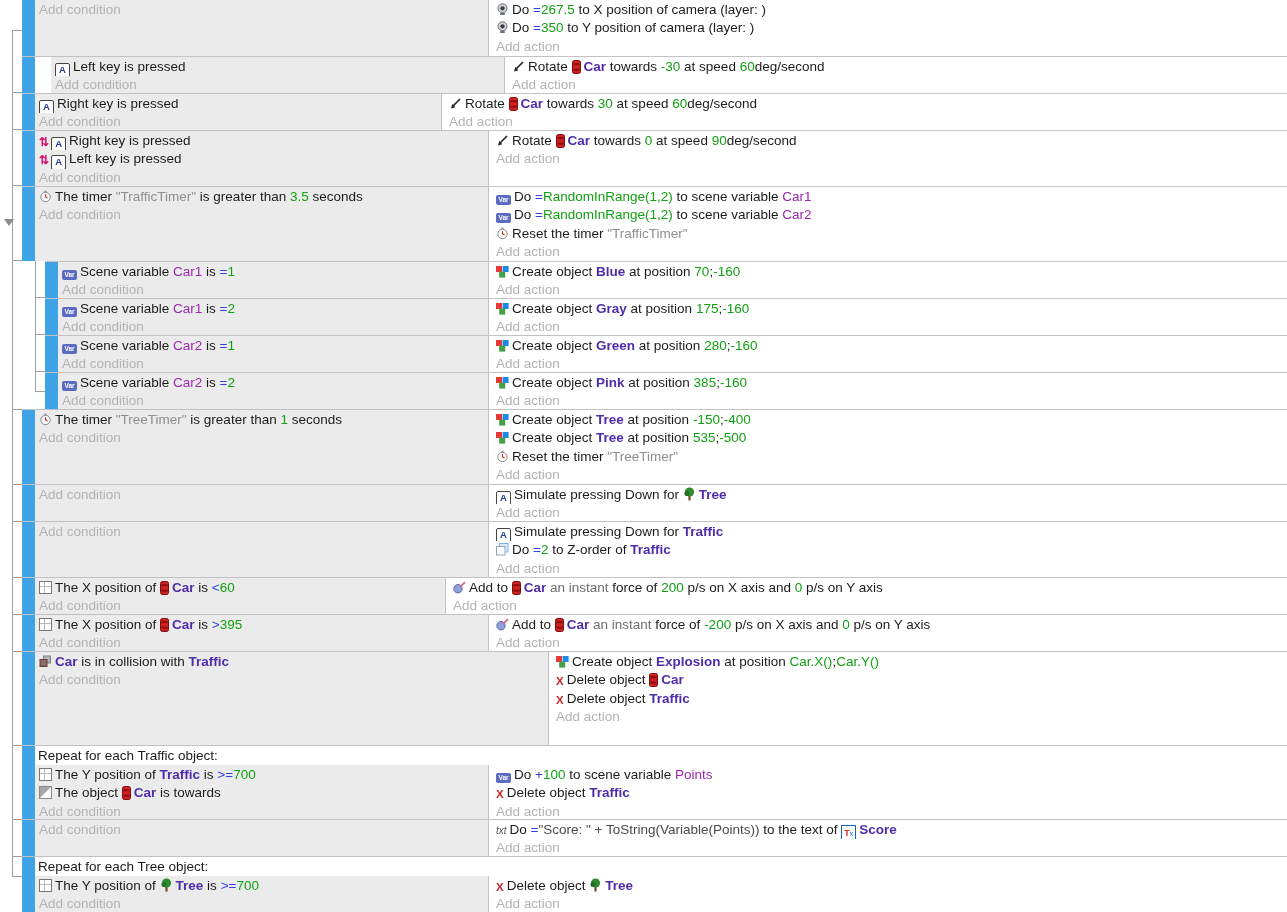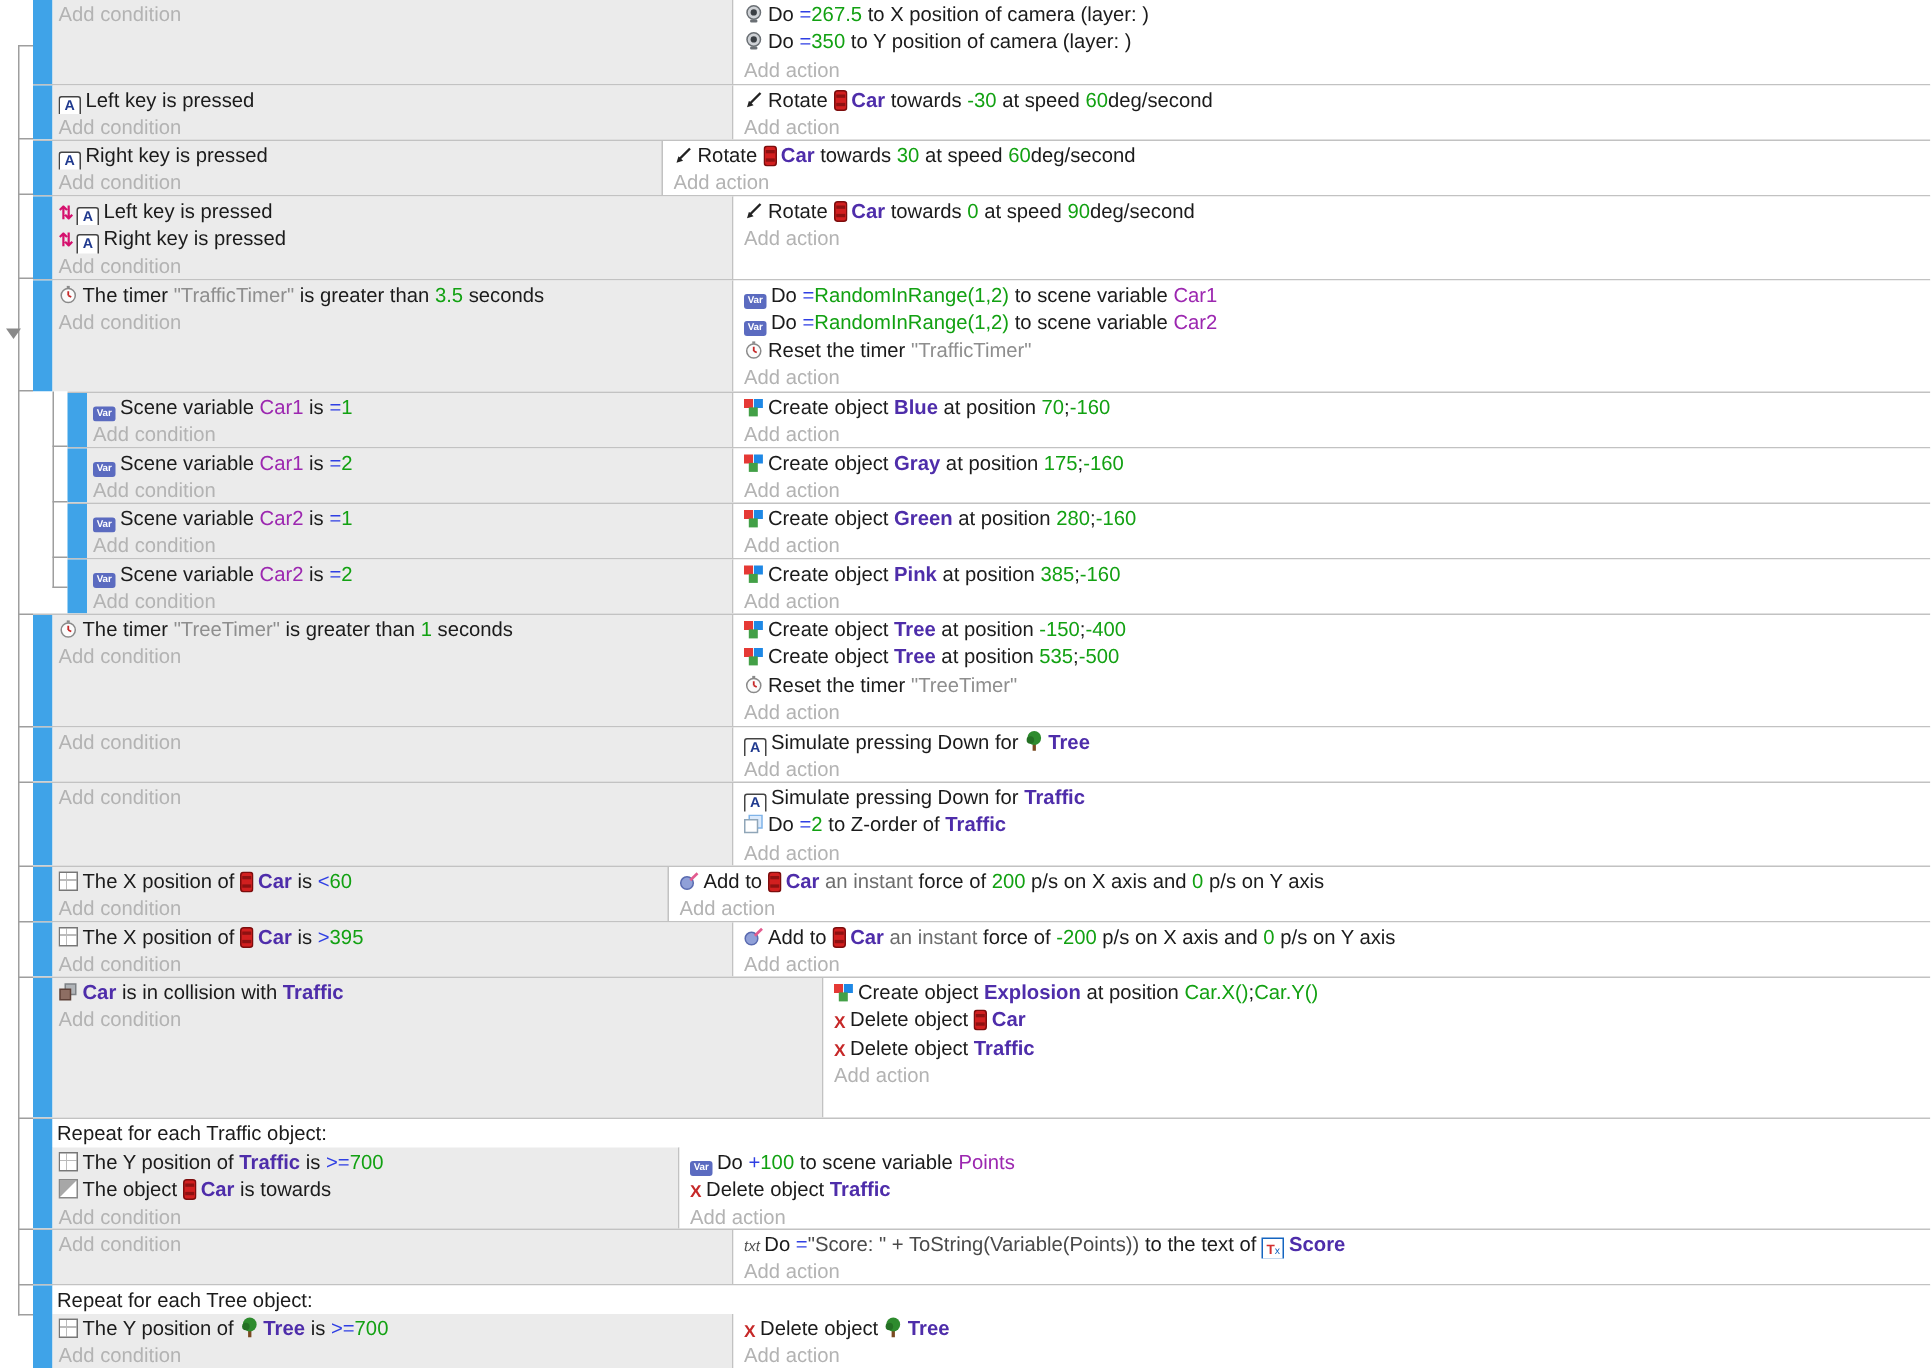--- a/index.html
+++ b/index.html
@@ -103,21 +103,21 @@
                 </svg></span><span class="t k">Do </span><span class="t op">=</span><span class="t num">350</span><span class="t k"> to Y position of camera </span><span class="t k">(layer: )</span></div>
             <div class="line"><span class="ph">Add action</span></div>
           </div>
         </div>
       </div>
     </div>
     <div class="event d0 bordered" style="height: 37px;">
       <div class="rowbox">
         <div class="bar"></div>
         <div class="content">
-          <div class="cond" style="width: 454px;">
+          <div class="cond" style="width: 454px; margin-left: 16px;">
             <div class="line"><span class="ic ic-key">A</span><span class="t k">Left key is pressed</span></div>
             <div class="line"><span class="ph">Add condition</span></div>
           </div>
           <div class="act">
             <div class="line"><span class="ic ic-rotate"><svg width="13" height="13" viewBox="0 0 13 13">
                   <path d="M11 2 L4 9" stroke="#222" stroke-width="1.6"></path>
                   <path d="M2 11.5 L6.4 10.2 L3.3 7.1 Z" fill="#222"></path>
                 </svg></span><span class="t k">Rotate </span><span class="ic ic-car"><svg width="9" height="14" viewBox="0 0 9 14">
                   <rect x="0.5" y="0.5" width="8" height="13" rx="2" fill="#d21f1f" stroke="#7c0d0d"></rect>
                   <rect x="1.5" y="3" width="6" height="2.2" fill="#8e1111"></rect>
@@ -148,22 +148,22 @@
             <div class="line"><span class="ph">Add action</span></div>
           </div>
         </div>
       </div>
     </div>
     <div class="event d0 bordered" style="height: 56px;">
       <div class="rowbox">
         <div class="bar"></div>
         <div class="content">
           <div class="cond" style="width: 454px;">
+            <div class="line"><span class="ic ic-invert">⇅</span><span class="ic ic-key">A</span><span class="t k">Right key is pressed</span></div>
             <div class="line"><span class="ic ic-invert">⇅</span><span class="ic ic-key">A</span><span class="t k">Left key is pressed</span></div>
-            <div class="line"><span class="ic ic-invert">⇅</span><span class="ic ic-key">A</span><span class="t k">Right key is pressed</span></div>
             <div class="line"><span class="ph">Add condition</span></div>
           </div>
           <div class="act">
             <div class="line"><span class="ic ic-rotate"><svg width="13" height="13" viewBox="0 0 13 13">
                   <path d="M11 2 L4 9" stroke="#222" stroke-width="1.6"></path>
                   <path d="M2 11.5 L6.4 10.2 L3.3 7.1 Z" fill="#222"></path>
                 </svg></span><span class="t k">Rotate </span><span class="ic ic-car"><svg width="9" height="14" viewBox="0 0 9 14">
                   <rect x="0.5" y="0.5" width="8" height="13" rx="2" fill="#d21f1f" stroke="#7c0d0d"></rect>
                   <rect x="1.5" y="3" width="6" height="2.2" fill="#8e1111"></rect>
                   <rect x="1.5" y="8.6" width="6" height="2.2" fill="#8e1111"></rect>
@@ -426,21 +426,21 @@
           </div>
         </div>
       </div>
     </div>
     <div class="event d0 rep bordered" style="height: 74px;">
       <div class="rowbox">
         <div class="bar"></div>
         <div class="content">
           <div class="rep-header">Repeat for each Traffic object:</div>
           <div class="rep-body">
-            <div class="cond" style="width: 418px;">
+            <div class="cond" style="width: 454px;">
               <div class="line"><span class="ic ic-pos"></span><span class="t k">The Y position of </span><span class="t obj">Traffic</span><span class="t k"> is </span><span class="t op">&gt;=</span><span class="t num">700</span></div>
               <div class="line"><span class="ic ic-visible"></span><span class="t k">The object </span><span class="ic ic-car"><svg width="9" height="14" viewBox="0 0 9 14">
                     <rect x="0.5" y="0.5" width="8" height="13" rx="2" fill="#d21f1f" stroke="#7c0d0d"></rect>
                     <rect x="1.5" y="3" width="6" height="2.2" fill="#8e1111"></rect>
                     <rect x="1.5" y="8.6" width="6" height="2.2" fill="#8e1111"></rect>
                   </svg></span><span class="t obj">Car</span><span class="t k"> is towards</span></div>
               <div class="line"><span class="ph">Add condition</span></div>
             </div>
             <div class="act">
               <div class="line"><span class="ic ic-var">Var</span><span class="t k">Do </span><span class="t op">+</span><span class="t num">100</span><span class="t k"> to scene variable </span><span class="t var">Points</span></div>

